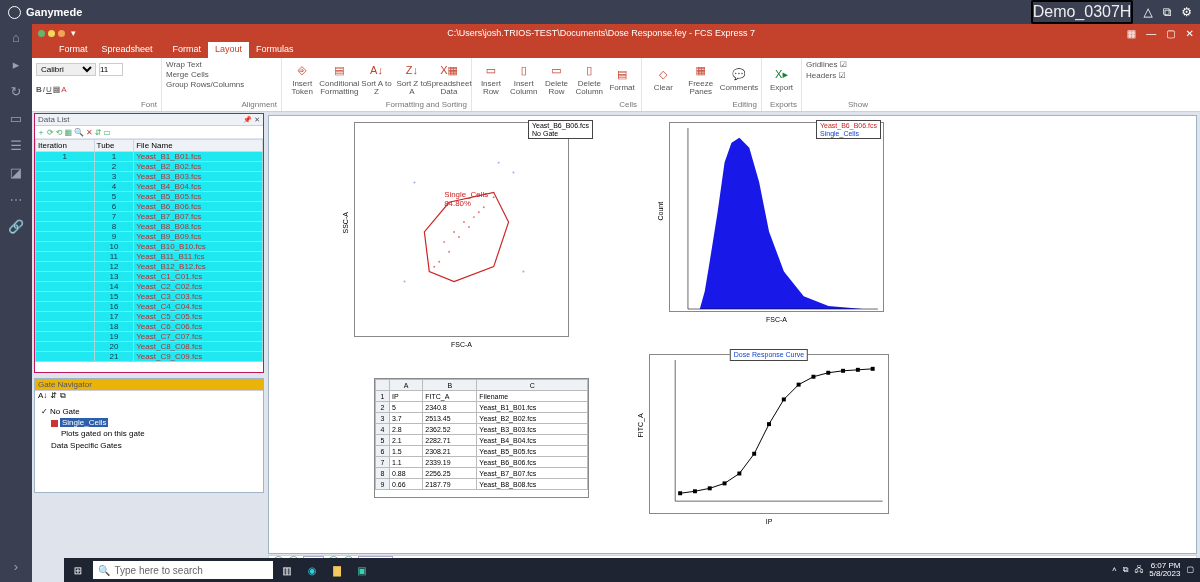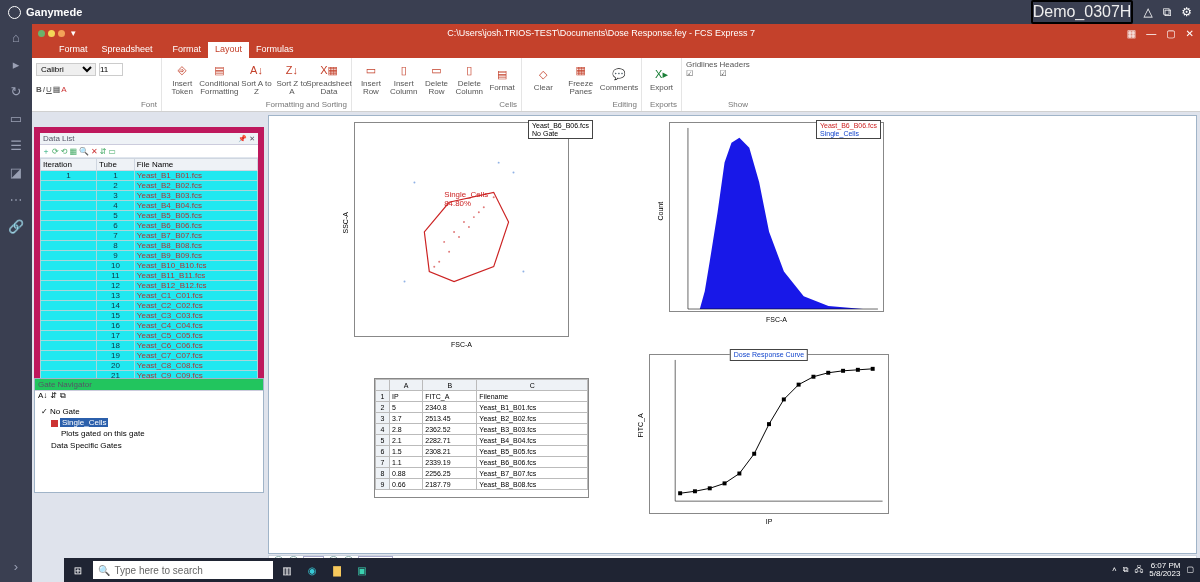--- a/index.html
+++ b/index.html
@@ -28,32 +28,32 @@
 .tabs1 .grp2{margin-left:auto;display:flex}
 .tabs1 .grp2 .tab.sel{background:#fff;color:#c4412b}
 .ribbon{height:54px;background:#fff;border-bottom:1px solid #d0d0d0;display:flex;font-size:8px;color:#555}
 .ribbon .sect{border-right:1px solid #e5e5e5;padding:2px 4px;display:flex;flex-direction:column}
 .ribbon .sect .row{display:flex;align-items:center;gap:3px;flex:1}
 .ribbon .sect .lbl{text-align:right;color:#777;font-size:8px;padding-top:1px}
 .ribbon select,.ribbon input{font-size:8px;height:13px;border:1px solid #ccc}
 .ribbon .vitem{display:flex;flex-direction:column;align-items:center;text-align:center;width:36px;line-height:1.05}
 .ribbon .vitem .ico{width:16px;height:16px;margin-bottom:1px;display:flex;align-items:center;justify-content:center;font-size:11px;color:#c4412b}
 .work{flex:1;background:#dfe3ec;position:relative;display:flex;overflow:hidden}
-.dl-panel{position:absolute;left:2px;top:15px;width:230px;height:260px;background:#fff;border:6px solid #be185d;display:flex;flex-direction:column;font-size:8px}
+.dl-panel{position:absolute;left:2px;top:1px;width:230px;height:260px;background:#fff;border:1px solid #be185d;display:flex;flex-direction:column;font-size:8px}
 .dl-panel .hdr{height:12px;background:#eef2f6;border-bottom:1px solid #ccd;padding:0 3px;display:flex;align-items:center;color:#556}
 .dl-panel .hdr .x{margin-left:auto;display:flex;gap:2px;font-size:7px}
 .dl-panel .tb{height:13px;display:flex;gap:2px;align-items:center;padding:0 2px;border-bottom:1px solid #e0e6ee}
 .dl-panel .tb span{font-size:8px;color:#4a6}
 .dl-table{flex:1;overflow:hidden}
 .dl-table table{width:100%;border-collapse:collapse;font-size:8px}
 .dl-table th{background:#eef2f6;border:1px solid #cfd6e0;padding:1px 2px;text-align:left;font-weight:400}
 .dl-table td{background:#20e8f0;border:1px solid #a7d6da;padding:0 2px;color:#b03434}
 .dl-table td:first-child,.dl-table td:nth-child(2){color:#134;text-align:center}
 .gate-panel{position:absolute;left:2px;top:266px;width:230px;height:115px;background:#fff;border:1px solid #a0b4c8;font-size:8px}
-.gate-panel .hdr{height:12px;background:#22c55e;border-bottom:1px solid #ccd;padding:0 3px;display:flex;align-items:center;color:#556}
+.gate-panel .hdr{height:12px;background:#eab308;border-bottom:1px solid #ccd;padding:0 3px;display:flex;align-items:center;color:#556}
 .gate-panel .tb{height:13px;display:flex;gap:3px;padding:0 3px}
 .gate-panel .tree{padding:2px 6px;line-height:1.4}
 .gate-panel .tree .sel{background:#2b5fab;color:#fff;padding:0 2px}
 .gate-panel .sq{display:inline-block;width:7px;height:7px;margin-right:2px;vertical-align:middle}
 .canvas{position:absolute;left:236px;top:3px;right:3px;bottom:28px;background:#fff;border:1px solid #a0b4c8}
 .plot{position:absolute;background:#fff;border:1px solid #888;font-size:7px}
 .plot .lg{position:absolute;border:1px solid #444;padding:1px 3px;background:#fff;line-height:1.1}
 .axis-x{position:absolute;left:0;right:0;bottom:-12px;text-align:center}
 .axis-y{position:absolute;left:-10px;top:50%;transform:rotate(-90deg);transform-origin:left}
 .mini-sheet{position:absolute;border:1px solid #888;background:#fff;font-size:7px}
@@ -136,20 +136,28 @@
       </div>
       <div class="row" style="gap:1px">
         <b>B</b>
         <i>I</i>
         <u>U</u>
         <span>▦</span>
         <span style="color:#c33">A</span>
       </div>
       <div class="lbl">Font</div>
     </div>
+    <div class="sect" style="width:120px">
+      <div class="row" style="flex-direction:column;align-items:flex-start;gap:1px">
+        <span>Wrap Text</span>
+        <span>Merge Cells</span>
+        <span>Group Rows/Columns</span>
+      </div>
+      <div class="lbl">Alignment</div>
+    </div>
     <div class="sect" style="width:190px">
       <div class="row">
         <div class="vitem">
             <div class="ico">⎆</div>
             <span>Insert Token</span>
           </div>
         <div class="vitem">
             <div class="ico">▤</div>
             <span>Conditional Formatting</span>
           </div>
@@ -213,21 +221,21 @@
     <div class="sect" style="width:40px">
       <div class="row">
           <div class="vitem">
             <div class="ico" style="color:#1a7f37">X▸</div>
             <span>Export</span>
           </div>
         </div>
       <div class="lbl">Exports</div>
     </div>
     <div class="sect" style="width:70px;border-right:none">
-      <div class="row" style="flex-direction:row;align-items:flex-start;gap:2px">
+      <div class="row" style="flex-direction:column;align-items:flex-start;gap:2px">
         <label><span>Gridlines</span> ☑</label>
         <label><span>Headers</span> ☑</label>
       </div>
       <div class="lbl">Show</div>
     </div>
   </div>
 
   <div class="work">
 
     <div class="dl-panel">

